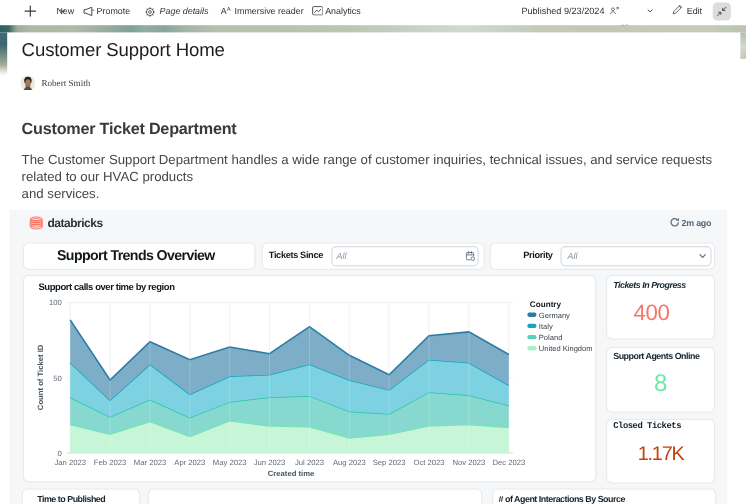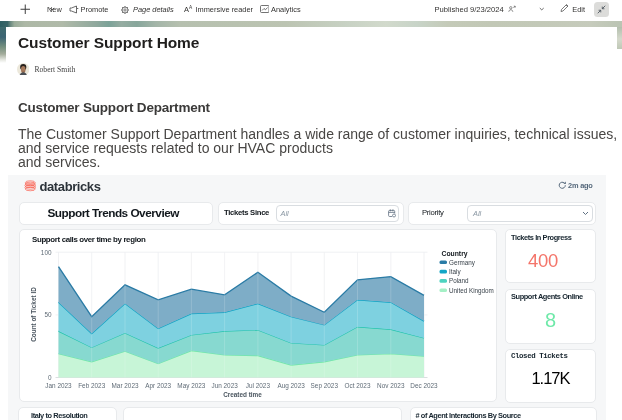--- a/index.html
+++ b/index.html
@@ -63,45 +63,45 @@
     <g stroke="#3f4850" stroke-width="1.6" fill="none">
       <path d="M16.5 1.5 L10.8 7.2 M10.5 3.2 v4.3 h4.3"></path>
       <path d="M1.5 16.5 L7.2 10.8 M7.5 14.8 v-4.3 h-4.3"></path>
     </g>
   </svg>
 
 <div class="abs" style="left:0;top:20.5px;width:622px;height:6.6px;background:linear-gradient(90deg,#2e5f63 0%,#3a6668 1.2%,#6c8a80 1.7%,#9aac9a 2.3%,#adb8a6 4%,#b0baa9 10%,#8fa89d 15.5%,#7ba298 17.5%,#95aca1 19.5%,#87a69b 22%,#a3b5a8 25%,#b6c0af 29%,#b9c2b0 38%,#bcc4b2 46%,#c8d2c4 56%,#d2dacc 62%,#c8d4c8 67%,#c4cab8 72%,#c2c8b6 79%,#c3c9b8 87%,#c6cbbc 95%,#bac4b3 100%);"></div>
 <div class="abs" style="left:0;top:27px;width:6px;height:36px;background:linear-gradient(180deg,#3f6b6e 0%,#3c6473 28%,#75907f 55%,#a3ac9b 75%,#e8eae4 92%,#fff 100%);"></div>
 <div class="abs" style="left:616.5px;top:27px;width:5.5px;height:22px;background:linear-gradient(180deg,#b3bfae 0%,#d5d9cc 55%,#bfc8b6 100%);"></div>
 
-<div class="abs" style="left:18px;top:33.8px;font-size:15.5px;font-weight:bold;color:#1f1e1d;letter-spacing:-0.1px;">Customer Support Home</div>
+<div class="abs" style="left:18px;top:33.8px;font-size:15.5px;font-weight:normal;color:#1f1e1d;letter-spacing:-0.1px;">Customer Support Home</div>
 <svg class="abs" style="left:16.5px;top:62.5px;" width="12.5" height="12.5" viewBox="0 0 25 25">
     <circle cx="12.5" cy="12.5" r="12.5" fill="#ece8db"></circle>
     <ellipse cx="12.5" cy="8.2" rx="6.2" ry="6.4" fill="#25201c"></ellipse>
     <ellipse cx="12.5" cy="11.5" rx="4.4" ry="5.4" fill="#a87a5c"></ellipse>
     <path d="M8.2 11.5 a4.3 4.3 0 0 0 8.6 0 l0 4.5 a4.3 4.3 0 0 1 -8.6 0z" fill="#9a6e52"></path>
     <path d="M5.2 25c0.9-4.3 3.9-6.6 7.3-6.6s6.4 2.3 7.3 6.6z" fill="#4a4f55"></path>
   </svg>
 <div class="abs" style="left:34.5px;top:64.8px;font-size:7.6px;color:#404040;font-family:Liberation Serif, serif;">Robert Smith</div>
 
-<div class="abs" style="left:18px;top:99.7px;font-size:13.5px;font-weight:bold;color:#3b3a39;letter-spacing:-0.2px;">Customer Support Department</div>
-<div class="abs" style="left:18px;top:128px;width:600px;font-size:14px;line-height:13.8px;color:#484644;">The Customer Support Department handles a wide range of customer inquiries, technical issues, and service requests related to our HVAC products<br>and services.</div>
+<div class="abs" style="left:18px;top:99.7px;font-size:13.5px;font-weight:bold;color:#3b3a39;letter-spacing:-0.2px;">Customer Ticket Department</div>
+<div class="abs" style="left:18px;top:128px;width:600px;font-size:11px;line-height:13.8px;color:#484644;">The Customer Support Department handles a wide range of customer inquiries, technical issues, and service requests related to our HVAC products<br>and services.</div>
 
 <div class="abs" style="left:8px;top:174.5px;width:598px;height:245.5px;background:#f6f7f8;"></div>
 
 <svg class="abs" style="left:23.5px;top:179.5px;" width="12.5" height="12" viewBox="0 0 25 24">
     <g fill="none" stroke="#fb5847" stroke-width="1.35">
       <ellipse cx="12.5" cy="5.2" rx="9.8" ry="3.6"></ellipse>
       <ellipse cx="12.5" cy="8.1" rx="10.4" ry="3.8"></ellipse>
       <ellipse cx="12.5" cy="11.3" rx="10.8" ry="3.9"></ellipse>
       <ellipse cx="12.5" cy="14.6" rx="10.8" ry="3.9"></ellipse>
       <ellipse cx="12.5" cy="17.8" rx="10.2" ry="3.7"></ellipse>
     </g>
   </svg>
-<div class="abs" style="left:39.5px;top:180px;font-size:13px;line-height:13px;font-weight:bold;color:#2c333a;letter-spacing:-0.4px;">databricks</div>
+<div class="abs" style="left:39.5px;top:180px;font-size:10px;line-height:13px;font-weight:bold;color:#2c333a;letter-spacing:-0.4px;">databricks</div>
 <svg class="abs" style="left:557.5px;top:181px;" width="8.5" height="8.5" viewBox="0 0 17 17">
     <path d="M14.6 8.5 a6.1 6.1 0 1 1-2-4.5" stroke="#55687b" stroke-width="2" fill="none"></path>
     <path d="M15.4 1.2 l0.4 5 -5-0.6z" fill="#55687b"></path>
   </svg>
 <div class="abs" style="left:568px;top:180.8px;font-size:7.4px;font-weight:bold;color:#55687b;letter-spacing:-0.2px;">2m ago</div>
 
 <div class="card" style="left:18.5px;top:202px;width:194.5px;height:23px;"></div>
 <div class="abs" style="left:31.5px;top:207.6px;font-size:11.8px;line-height:11.8px;font-weight:bold;color:#11171c;letter-spacing:-0.5px;padding-left:16px;">Support Trends Overview</div>
 <div class="card" style="left:217.5px;top:202px;width:186.5px;height:23px;"></div>
 <div class="abs" style="left:224px;top:207.5px;font-size:7.7px;font-weight:bold;color:#11171c;letter-spacing:-0.3px;text-align:right;">Tickets Since</div>
@@ -109,21 +109,21 @@
 <div class="abs" style="left:280.5px;top:208.5px;font-size:7.4px;font-style:italic;color:#8a97a3;">All</div>
 <svg class="abs" style="left:388px;top:208.5px;" width="8" height="9" viewBox="0 0 16 18">
     <g stroke="#56677a" stroke-width="1.5" fill="none">
       <rect x="1.2" y="2.8" width="12.2" height="12.2" rx="2"></rect>
       <path d="M1.2 6.8h12.2M4.6 0.8v4M9.8 0.8v4"></path>
     </g>
     <circle cx="12" cy="13" r="4.6" fill="#fff"></circle>
     <circle cx="12" cy="13" r="3" stroke="#56677a" stroke-width="1.4" fill="none"></circle>
   </svg>
 <div class="card" style="left:408px;top:202px;width:188px;height:23px;"></div>
-<div class="abs" style="left:422px;top:207.5px;font-size:7.7px;font-weight:normal;color:#11171c;letter-spacing:-0.3px;">Priority</div>
+<div class="abs" style="left:436px;top:207.5px;font-size:7.7px;font-weight:bold;color:#11171c;letter-spacing:-0.3px;">Priority</div>
 <div class="abs" style="left:467px;top:204.5px;width:126px;height:17px;background:#fff;border:0.5px solid #d9dde1;border-radius:4px;"></div>
 <div class="abs" style="left:473px;top:208.5px;font-size:7.4px;font-style:italic;color:#8a97a3;">All</div>
 <svg class="abs" style="left:582px;top:211px;" width="7" height="5" viewBox="0 0 7 5">
     <polyline points="1,1 3.5,3.5 6,1" stroke="#5f7183" stroke-width="1" fill="none"></polyline>
   </svg>
 
 <div class="card" style="left:18.5px;top:229px;width:478.5px;height:173px;"></div>
 <svg class="abs" style="left:18.5px;top:229px;" width="478.5" height="171" viewBox="0 0 478.5 171">
   <g transform="translate(-18.5,-229)">
 
@@ -196,26 +196,26 @@
         <text x="448.5" y="274.1">Italy</text>
       <rect x="439" y="279.1" width="7.5" height="3.6" rx="1.5" fill="#4ed3c0"></rect>
         <text x="448.5" y="283.4">Poland</text>
       <rect x="439" y="288.4" width="7.5" height="3.6" rx="1.5" fill="#a5f0c6"></rect>
         <text x="448.5" y="292.7">United Kingdom</text>
     </g>
   </g>
 </svg>
 
 <div class="card" style="left:505px;top:228.8px;width:91px;height:54.5px;"></div>
-<div class="abs ktitle" style="left:511px;top:232.5px;">Tickets In Progress</div>
+<div class="abs ktitle" style="left:511px;top:232.5px;font-style:italic;">Tickets In Progress</div>
 <div class="abs" style="left:505px;top:251.5px;width:76px;text-align:center;font-size:18.5px;line-height:18.5px;color:#f4756a;letter-spacing:-0.3px;">400</div>
 <div class="card" style="left:505px;top:289px;width:91px;height:55px;"></div>
 <div class="abs ktitle" style="left:511px;top:292.3px;">Support Agents Online</div>
 <div class="abs" style="left:505px;top:309.5px;width:91px;text-align:center;font-size:20px;line-height:20px;color:#6fe9a9;">8</div>
 <div class="card" style="left:505px;top:349px;width:91px;height:54px;"></div>
 <div class="abs ktitle" style="left:511px;top:352.3px;font-family:Liberation Mono, monospace;">Closed Tickets</div>
-<div class="abs" style="left:505px;top:370.3px;width:91px;text-align:center;font-size:16.5px;line-height:16.5px;color:#000000;letter-spacing:-1px;">1.17K</div>
+<div class="abs" style="left:505px;top:370.3px;width:91px;text-align:center;font-size:16.5px;line-height:16.5px;color:#c2410c;letter-spacing:-1px;">1.17K</div>
 
 <div class="card" style="left:18px;top:406.6px;width:98.5px;height:20px;"></div>
-<div class="abs ktitle" style="left:31px;top:411px;">Italy to Resolution</div>
+<div class="abs ktitle" style="left:31px;top:411px;">Time to Published</div>
 <div class="card" style="left:123px;top:406.6px;width:279px;height:20px;"></div>
 <div class="card" style="left:410px;top:406.6px;width:187px;height:20px;"></div>
 <div class="abs ktitle" style="left:415.5px;top:411px;"># of Agent Interactions By Source</div>
 
 </body></html>

